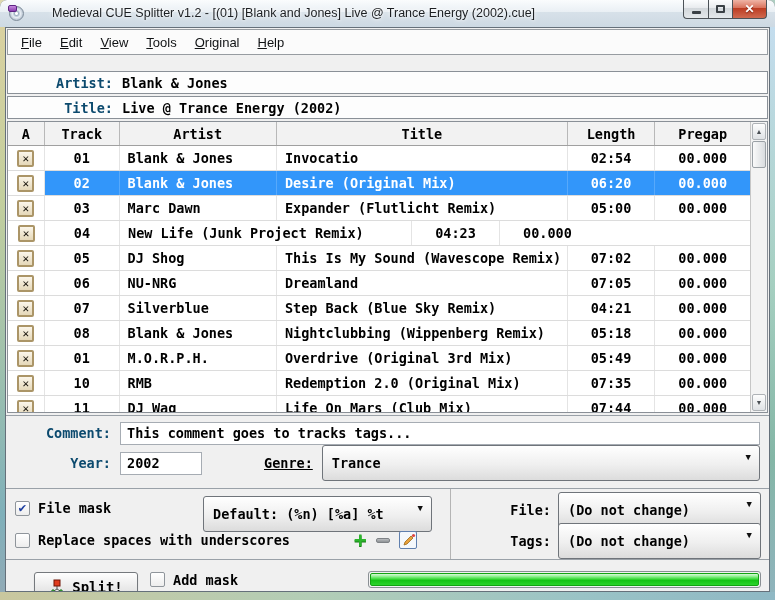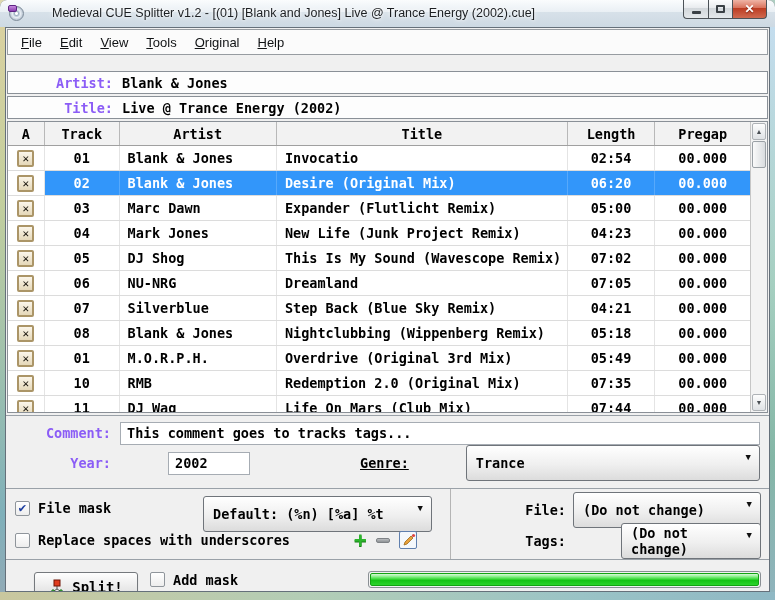--- a/index.html
+++ b/index.html
@@ -49,21 +49,21 @@
   .client { position:absolute; left:5px; right:5px; top:27px; bottom:8px;
     background:#f0f0f0; border:1px solid #65707a; overflow:hidden; }
 
   .menubar { margin:1px 1px 16px 1px; height:26px; background:#fbfbfb; border:1px solid #979ca1;
     display:flex; align-items:center; padding:8px 4px; }
   .menu-item { display:inline-block; padding:3px 9px; font-size:13px; color:#101214; cursor:default; }
   .menu-item::first-letter { text-decoration: underline; }
 
   .field-row { margin:2px 1px 0 1px; height:23px; background:#fdfdfd; border:1px solid #8a9097;
     display:flex; align-items:center; font-size:13.5px; }
-  .f-label { width:105px; text-align:right; white-space:pre; color:#8b5cf6; }
+  .f-label { width:105px; text-align:right; white-space:pre; color:#0c4a6e; }
   .f-value { padding-left:9px; color:#000; }
 
   
   .table-wrap { margin:2px 1px 0 1px; height:292px; background:#fff; border:1px solid #8a9097;
     display:flex; overflow:hidden; }
   .t-main { flex:1; overflow:hidden; font-size:13.5px; }
   .t-header { display:flex; height:24px; background:#f2f2f2; border-bottom:1px solid #a0a0a0; }
   .th { display:flex; align-items:center; justify-content:center; border-right:1px solid #b8b8b8; height:100%; }
   .th:last-child { border-right:none; }
   .c-a{width:37px;} .c-track{width:75px;} .c-artist{width:158px;} .c-title{width:292px;}
@@ -81,38 +81,38 @@
   .sb-btn { height:17px; margin:1px; background:linear-gradient(180deg,#fdfdfd,#dfe2e5);
     border:1px solid #aeb2b6; border-radius:2px; display:flex; align-items:center; justify-content:center;
     font-size:7px; color:#4a4f54; }
   .sb-thumb { height:27px; margin:1px; background:linear-gradient(90deg,#fafafa,#d9dcdf);
     border:1px solid #9aa0a5; border-radius:2px; }
 
   
   .tags-section { margin-top:2px; border-top:1px solid #9aa1a8; border-bottom:none;
     background:#f0f0f0; padding:5px 0 7px 0; font-size:13.5px; }
   .tag-row { display:flex; align-items:center; height:24px; }
-  .tag-row + .tag-row { margin-top:6px;gap:48px; }
+  .tag-row + .tag-row { margin-top:6px; }
   .text-input { border:1px solid #a6acb3; background:#fff; height:23px; display:flex; align-items:center;
     padding:0 6px; }
   .comment-input { flex:1; margin:0 9px 0 9px; }
   .year-input { width:82px; margin-left:9px; }
   .genre-label { margin-left:62px; text-decoration:underline; }
   .dropdown { height:36px; border:1px solid #6f747a; border-radius:3px;
     background: linear-gradient(180deg,#ffffff 0%,#efefef 55%,#dcdcdc 100%);
     display:flex; align-items:center; padding:0 9px; position:relative; }
   .dd-arrow { position:absolute; right:8px; top:6px; font-size:9px; color:#111; }
   .genre-dd { flex:1; margin:0 9px 0 9px; }
 
   
   .mask-section { position:relative; border-top:1px solid #9aa1a8; border-bottom:1px solid #9aa1a8;
     height:72px; display:flex; font-size:13.5px; margin-top:6px; }
   .mask-left { width:444px; position:relative; padding:9px 0 0 9px; }
   .v-divider { position:absolute; left:444px; top:0; bottom:0; width:1px; background:#b4b4b4; }
-  .mask-right { flex:1; padding:9px 8px 0 16px; }
+  .mask-right { flex:1; padding:9px 8px 0 1px; }
   .chk-row { display:flex; align-items:center; height:20px; }
   .checkbox { width:15px; height:15px; border:1px solid #8f959b; border-radius:2px;
     background: linear-gradient(180deg,#ffffff,#ededed); margin-right:8px; position:relative;
     display:flex; align-items:center; justify-content:center; }
   .checkbox .check { display:none; color:#1d3fa0; font-size:13px; margin-top:-2px; }
   .checkbox.checked .check { display:block; }
   .mask-dd { position:absolute; left:197px; top:7px; width:229px; }
   .mask-row2 { margin-top:12px; }
   .mask-icons { position:absolute; left:348px; top:42px; display:flex; align-items:center; gap:9px; }
   .plus-icon { color:#2db52d; font-size:21px; font-weight:bold; line-height:16px; text-shadow:0 1px 0 #1a7a1a; }
@@ -238,21 +238,20 @@
     <div class="cell c-length">05:00</div>
     <div class="cell c-pregap">00.000</div>
   </div>
             <div class="row">
     <div class="cell c-a">
                 <span class="xbox">
                   <span class="xmark">✕</span>
                 </span>
               </div>
     <div class="cell c-track">04</div>
-    <div class="cell c-artist">Mark Jones</div>
     <div class="cell c-title">New Life (Junk Project Remix)</div>
     <div class="cell c-length">04:23</div>
     <div class="cell c-pregap">00.000</div>
   </div>
             <div class="row">
     <div class="cell c-a">
                 <span class="xbox">
                   <span class="xmark">✕</span>
                 </span>
               </div>

